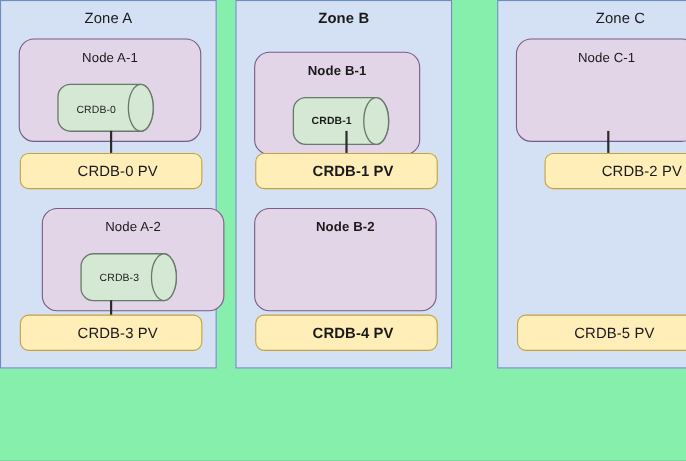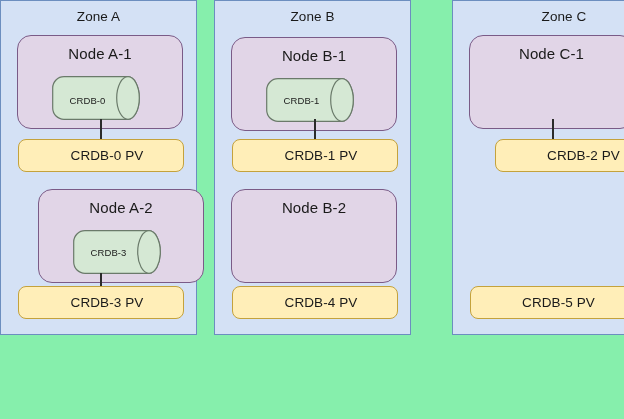--- a/index.html
+++ b/index.html
@@ -52,21 +52,21 @@
     border: 1px solid #7a5b87;
     border-radius: 14px;
     box-sizing: border-box;
   }
   .node-title {
     position: absolute;
     top: 9px;
     left: 0;
     right: 0;
     text-align: center;
-    font-size: 15px;
+    font-size: 12px;
     color: #1a1a1a;
     letter-spacing: 0.1px;
   }
 
   
   .pod {
     position: absolute;
   }
   .pod svg {
     display: block;
@@ -138,24 +138,24 @@
           <path d="M 12 0.7 L 76 0.7 A 11.3 21.3 0 0 1 76 43.3 L 12 43.3 A 11.3 11.3 0 0 1 0.7 32 L 0.7 12 A 11.3 11.3 0 0 1 12 0.7 Z" fill="#d5e8d4" stroke="#6a7a6a" stroke-width="1.2"></path>
           <ellipse cx="76" cy="22" rx="11.3" ry="21.3" fill="#d5e8d4" stroke="#6a7a6a" stroke-width="1.2"></ellipse>
         </svg>
         <div class="pod-label">CRDB-3</div>
       </div>
     </div>
     <div class="connector" style="left:99px; top:272px; height:20px;"></div>
     <div class="pv" style="left:17px; top:285px; width:166px; height:33px;">CRDB-3 PV</div>
   </div>
 
-  <div class="zone" style="left:214px; width:197px;">
+  <div class="zone" style="left:214px; width:197px;font-weight:bold;">
     <div class="zone-title">Zone B</div>
 
-    <div class="node" style="left:16px; top:36px; width:166px; height:94px;">
+    <div class="node" style="left:16px; top:46px; width:151px; height:94px;">
       <div class="node-title">Node B-1</div>
       <div class="pod" style="left:34px; top:40px; width:99px; height:44px;">
         <svg width="99" height="44" viewBox="0 0 99 44">
           <path d="M 12 0.7 L 76 0.7 A 11.3 21.3 0 0 1 76 43.3 L 12 43.3 A 11.3 11.3 0 0 1 0.7 32 L 0.7 12 A 11.3 11.3 0 0 1 12 0.7 Z" fill="#d5e8d4" stroke="#6a7a6a" stroke-width="1.2"></path>
           <ellipse cx="76" cy="22" rx="11.3" ry="21.3" fill="#d5e8d4" stroke="#6a7a6a" stroke-width="1.2"></ellipse>
         </svg>
         <div class="pod-label">CRDB-1</div>
       </div>
     </div>
     <div class="connector" style="left:99px; top:118px; height:20px;"></div>

